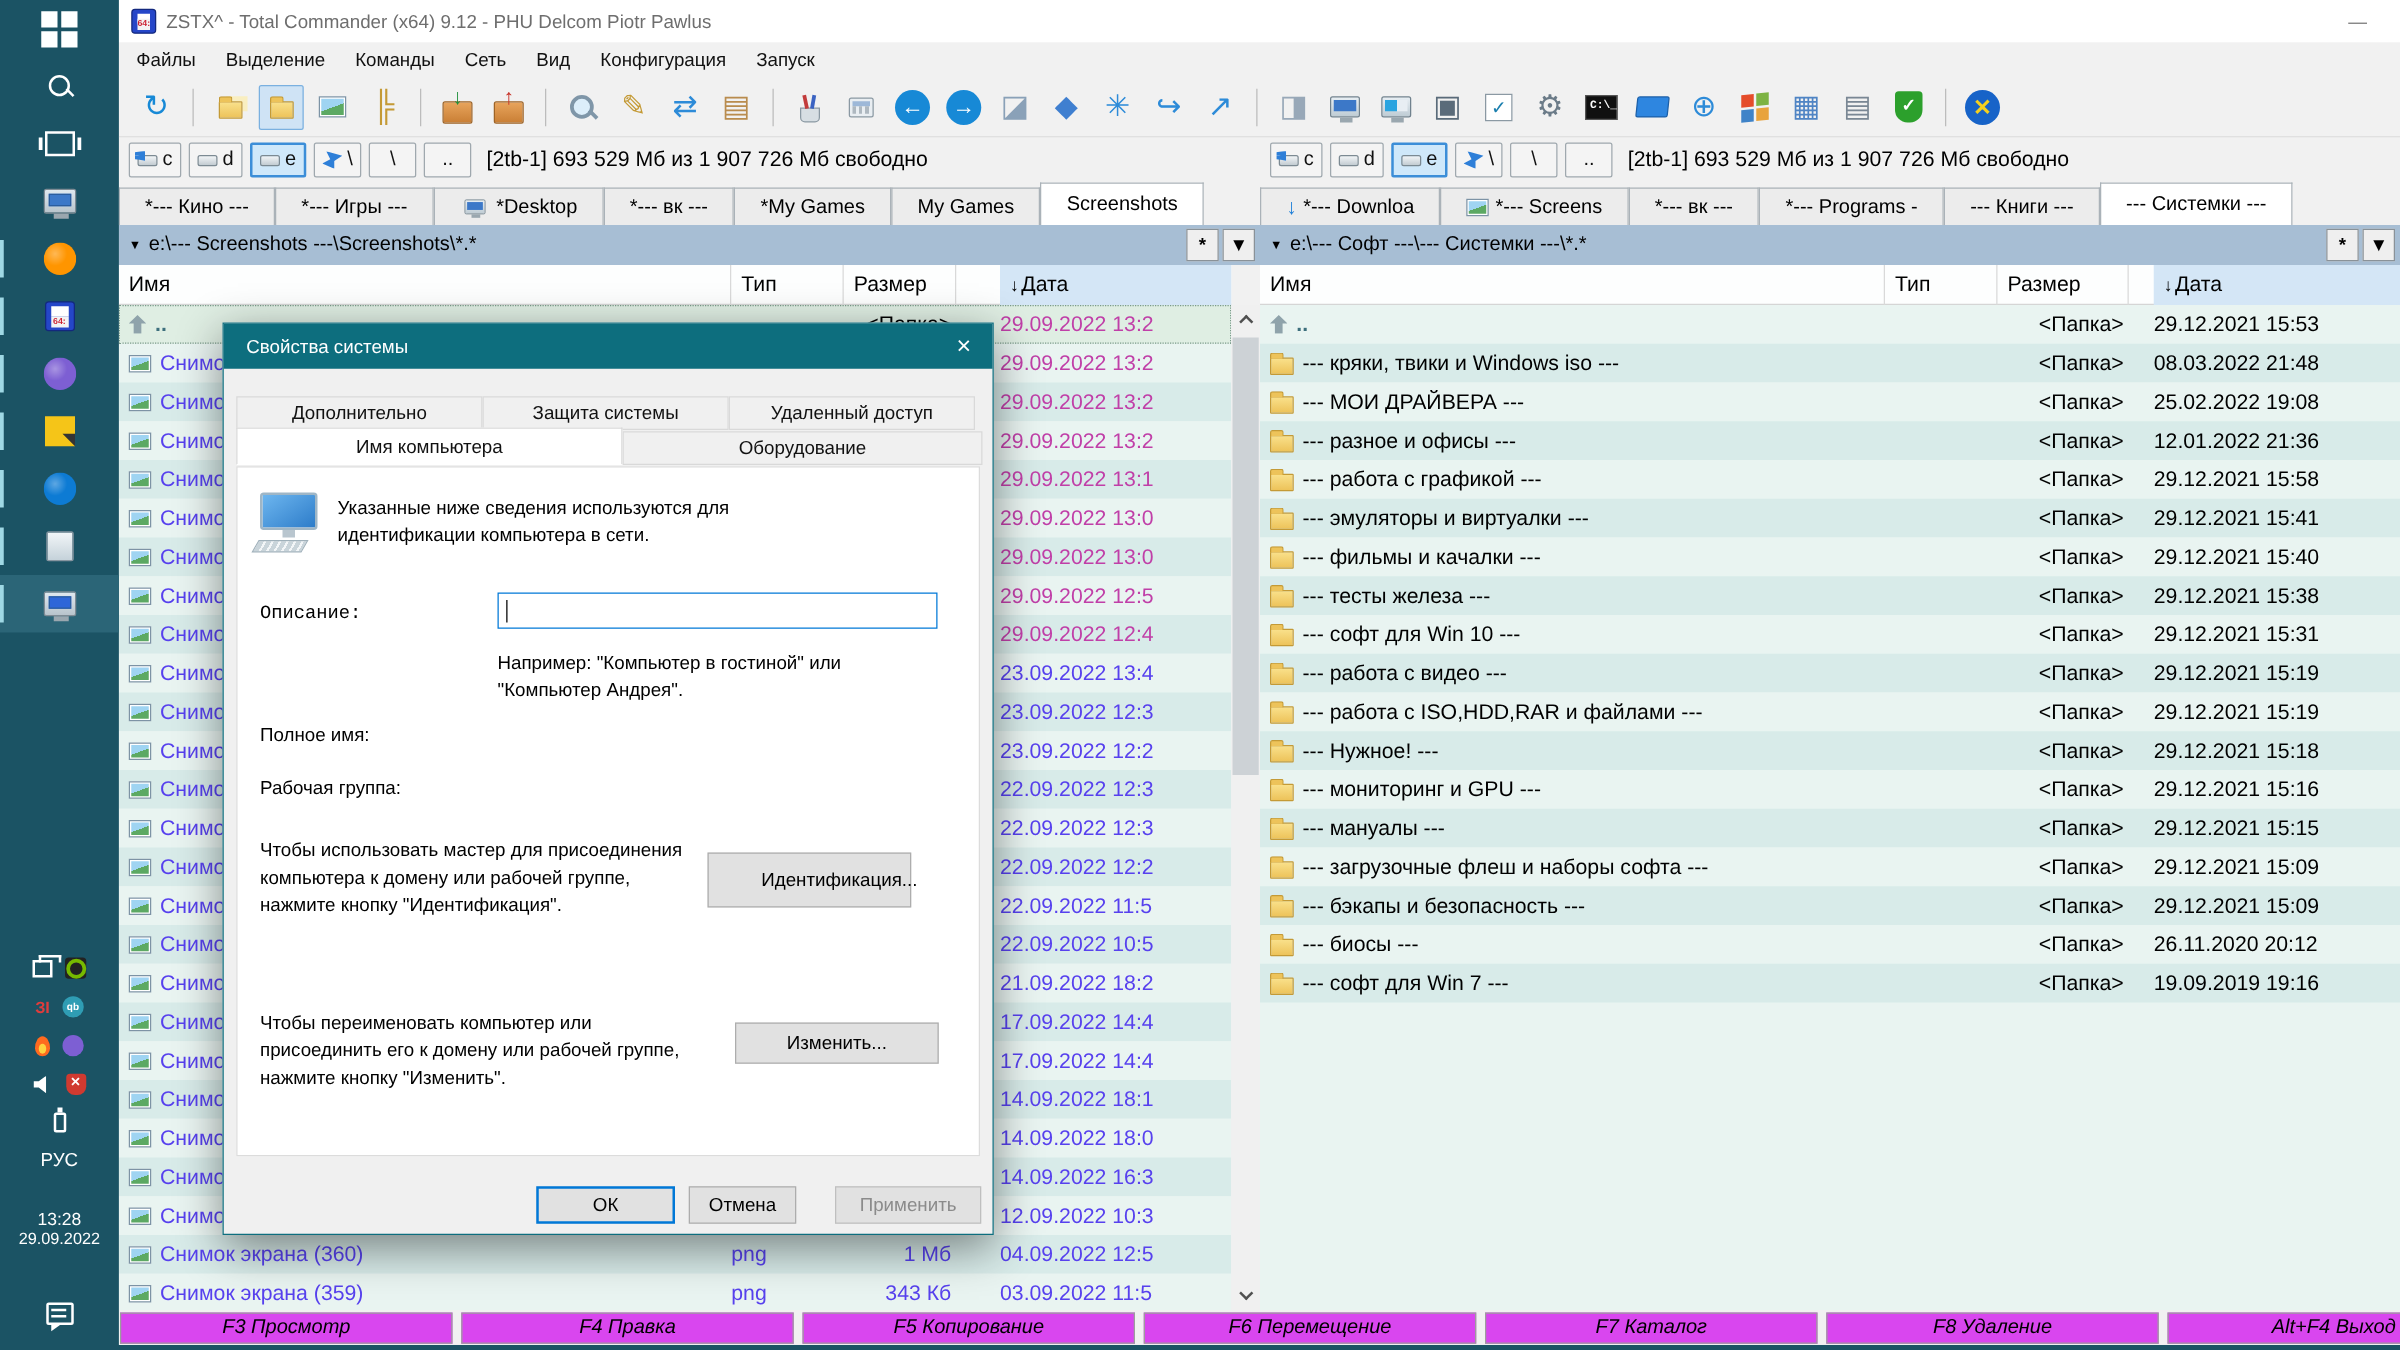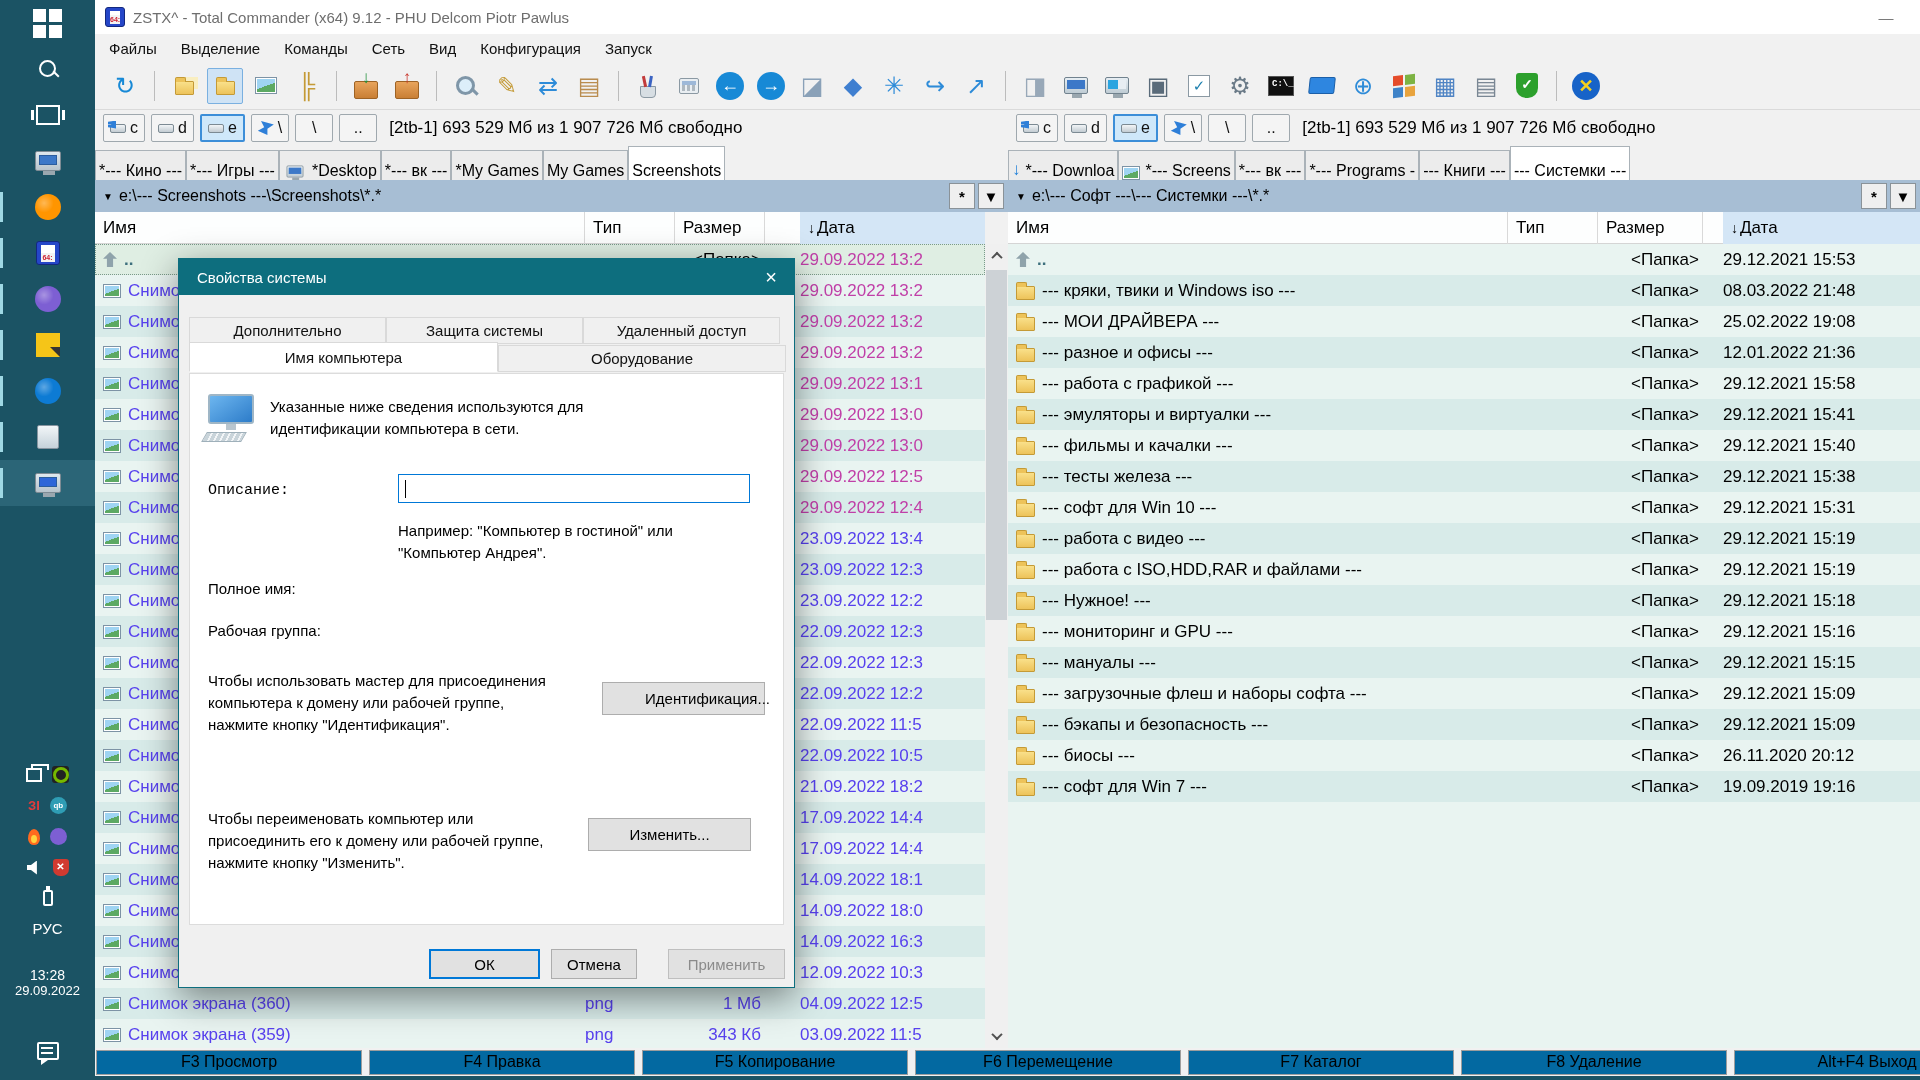--- a/index.html
+++ b/index.html
@@ -102,21 +102,21 @@
   .panel.left { left:0; width:913px; }
   .panel.right { left:913px; width:912px; }
   .drivebar { position:absolute; left:0; top:0; right:0; height:36px; background:#f1f1f1; display:flex; align-items:center; padding-left:8px; gap:6px; }
   .drv { height:28px; min-width:38px; padding:0 6px; background:#f4f4f4; border:1px solid #9fa8ae; border-radius:2px; display:flex; align-items:center; justify-content:center; gap:4px; font-size:16px; color:#111; }
   .drv.sel { background:#cfe8fa; border:2px solid #3c8ed8; }
   .ic-drive { width:16px; height:9px; background:linear-gradient(#f2f5f7,#c3ccd2); border:1px solid #7c8a93; border-radius:2px; position:relative; }
   .ic-drive.win::before { content:""; position:absolute; left:-3px; top:-4px; width:8px; height:8px; background:#2e7fd8; clip-path:polygon(0 15%,45% 8%,45% 92%,0 85%,0 52%,100% 52%,100% 0,45% 8%,45% 92%,100% 100%,100% 48%,0 48%); }
   .ic-net { width:16px; height:14px; background:#2e7fd8; clip-path:polygon(20% 0,100% 25%,60% 55%,60% 100%,0 70%,40% 45%); }
   .freetext { font-size:17px; color:#000; margin-left:6px; white-space:nowrap; }
   .tabsbar { position:absolute; left:0; top:36px; right:0; height:34px; background:#f1f1f1; display:flex; align-items:flex-end; }
-  .tab { height:30px; display:flex; align-items:flex-end; justify-content:center; gap:5px; padding:0 3px; font-size:16px; color:#000; background:#ececec; border:1px solid #aab2b8; border-bottom:none; white-space:nowrap; overflow:hidden; }
+  .tab { height:30px; display:flex; align-items:center; justify-content:center; gap:5px; padding:0 20px; font-size:16px; color:#000; background:#ececec; border:1px solid #aab2b8; border-bottom:none; white-space:nowrap; overflow:hidden; }
   .tab.active { background:#fff; height:34px; }
   .tab .dn { color:#1e7fd8; font-weight:bold; font-size:17px; }
   .pathbar { position:absolute; left:0; top:70px; right:0; height:32px; background:#a7bed4; display:flex; align-items:center; padding:0 4px 0 8px; font-size:16px; color:#000; }
   .pathbar .tri { font-size:10px; margin-right:6px; }
   .pathbar .ptext { flex:1; white-space:nowrap; overflow:hidden; }
   .pbtn { width:26px; height:26px; background:#efefef; border:1px solid #8a9298; display:flex; align-items:center; justify-content:center; font-size:15px; font-weight:bold; margin-left:3px; }
   .colhdr { position:absolute; left:0; top:102px; height:32px; background:#fdfefe; display:grid; align-items:center; font-size:17px; color:#000; border-bottom:1px solid #d5d5d5; }
   .panel.left .colhdr { right:23px; grid-template-columns:490px 90px 90px 35px auto; }
   .panel.right .colhdr { right:0; grid-template-columns:500px 90px 105px 20px auto; }
   .colhdr .hc { height:32px; display:flex; align-items:center; padding-left:8px; border-right:1px solid #d9d9d9; }
@@ -141,21 +141,21 @@
   .updirlabel { color:#3d6f7d; font-weight:bold; }
   .scrollbar { position:absolute; right:0; top:134px; bottom:0; width:23px; background:#f0f0f0; }
   .sbbtn { position:absolute; left:0; width:23px; height:24px; background:#f0f0f0; display:flex; align-items:center; justify-content:center; }
   .sbbtn .chev { width:8px; height:8px; border-left:2px solid #505050; border-top:2px solid #505050; }
   .sbbtn.up { top:0; } .sbbtn.up .chev { transform:rotate(45deg) translate(1px,1px); }
   .sbbtn.dn2 { bottom:0; } .sbbtn.dn2 .chev { transform:rotate(225deg) translate(1px,1px); }
   .sbthumb { position:absolute; left:1px; width:21px; top:26px; height:350px; background:#cdd2d6; }
 
   
   .fbar { position:absolute; left:0; bottom:0; right:0; height:28px; background:#f1f1f1; display:flex; align-items:center; padding:0 1px; gap:7px; }
-  .fkey { flex:1; height:25px; background:#0369a1; border:1px solid #9d9d9d; font-size:16px; color:#000; display:flex; align-items:center; justify-content:center; }
+  .fkey { flex:1; height:25px; background:#d946ef; border:1px solid #9d9d9d; font-size:16px; color:#000; display:flex; align-items:center; justify-content:center;font-style:italic; }
   .bottomstrip { position:absolute; left:0; bottom:0; width:1920px; height:4px; background:#1b5364; z-index:6; }
 
   
   .dialog { position:absolute; left:178px; top:258px; width:617px; height:730px; background:#f0f0f0; border:1px solid #0d6e7e; box-shadow:0 10px 34px rgba(0,0,0,.45); z-index:20; font-size:15px; }
   .dtitle { position:absolute; left:0; top:0; right:0; height:36px; background:#0d6e7e; color:#fff; display:flex; align-items:center; padding-left:18px; font-size:15px; }
   .dclose { position:absolute; right:0; top:0; width:46px; height:36px; color:#fff; font-size:20px; display:flex; align-items:center; justify-content:center; }
   .dtabs1 { position:absolute; left:10px; top:58px; display:flex; }
   .dtab { height:27px; background:#f0f0f0; border:1px solid #d9d9d9; display:flex; align-items:center; justify-content:center; color:#111; }
   .dtabs1 .dtab { width:197px; }
   .dtabs2 { position:absolute; left:10px; top:85px; display:flex; }
@@ -165,21 +165,21 @@
   .dic-pc { position:absolute; left:18px; top:20px; width:46px; height:30px; background:linear-gradient(145deg,#6db6ef,#2d7cc9); border:2px solid #9fb6c6; border-radius:3px; }
   .dic-pc::before { content:""; position:absolute; left:16px; bottom:-8px; width:10px; height:6px; background:#b9c6cf; }
   .dic-kbd { position:absolute; left:14px; top:58px; width:40px; height:10px; background:repeating-linear-gradient(90deg,#c9d4da 0 4px,#f2f5f7 4px 6px); border:1px solid #9fb0ba; transform:skewX(-30deg); }
   .dintro { position:absolute; left:80px; top:22px; width:400px; line-height:22px; color:#000; }
   .dlabel { position:absolute; left:18px; color:#000; }
   .dinput { position:absolute; left:208px; top:100px; width:352px; height:29px; background:#fff; border:1px solid #0078d7; }
   .dinput::before { content:""; position:absolute; left:6px; top:5px; width:1px; height:18px; background:#000; }
   .dhint { position:absolute; left:208px; top:146px; width:350px; line-height:22px; color:#000; }
   .dpara { position:absolute; left:18px; width:345px; line-height:22px; color:#000; }
   .dbtn { position:absolute; background:#e1e1e1; border:1px solid #adadad; display:flex; align-items:center; justify-content:center; color:#000; }
-  .dbtn.b1 { left:412px; top:308px; width:163px; height:33px;padding-left:48px; }
+  .dbtn.b1 { left:376px; top:308px; width:163px; height:44px;padding-left:48px; }
   .dbtn.b2 { left:398px; top:444px; width:163px; height:33px; }
   .dbtn.ok { left:250px; top:690px; width:111px; height:30px; border:2px solid #0078d7; }
   .dbtn.cancel { left:372px; top:690px; width:86px; height:30px; }
   .dbtn.apply { left:489px; top:690px; width:117px; height:30px; color:#8b8b8b; border-color:#bfbfbf; }
 </style>
 </head>
 <body>
 
 <div id="screen">
 

